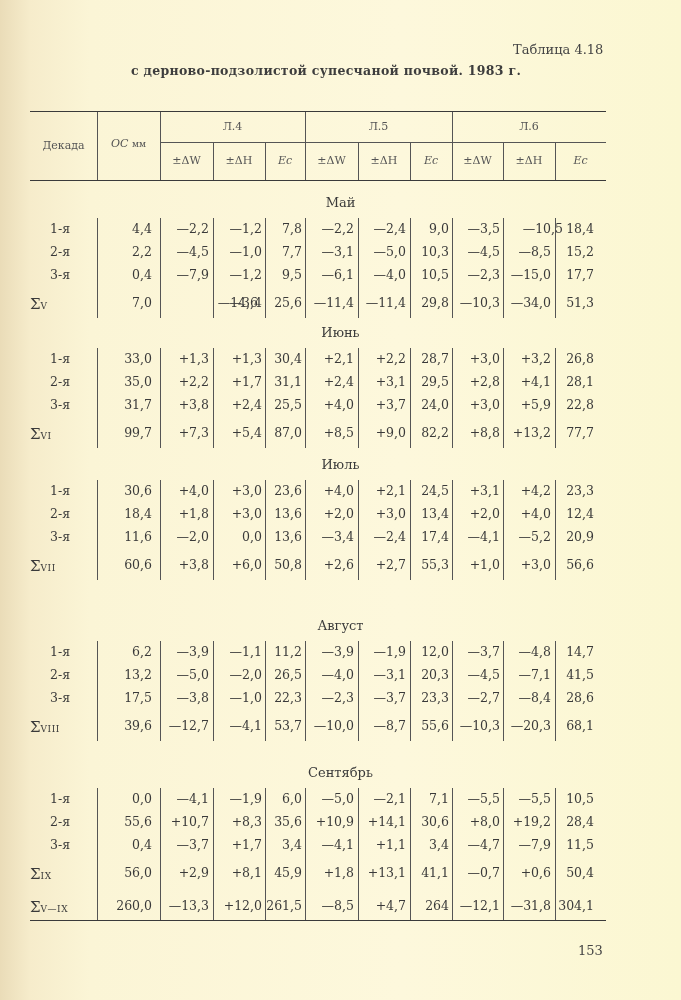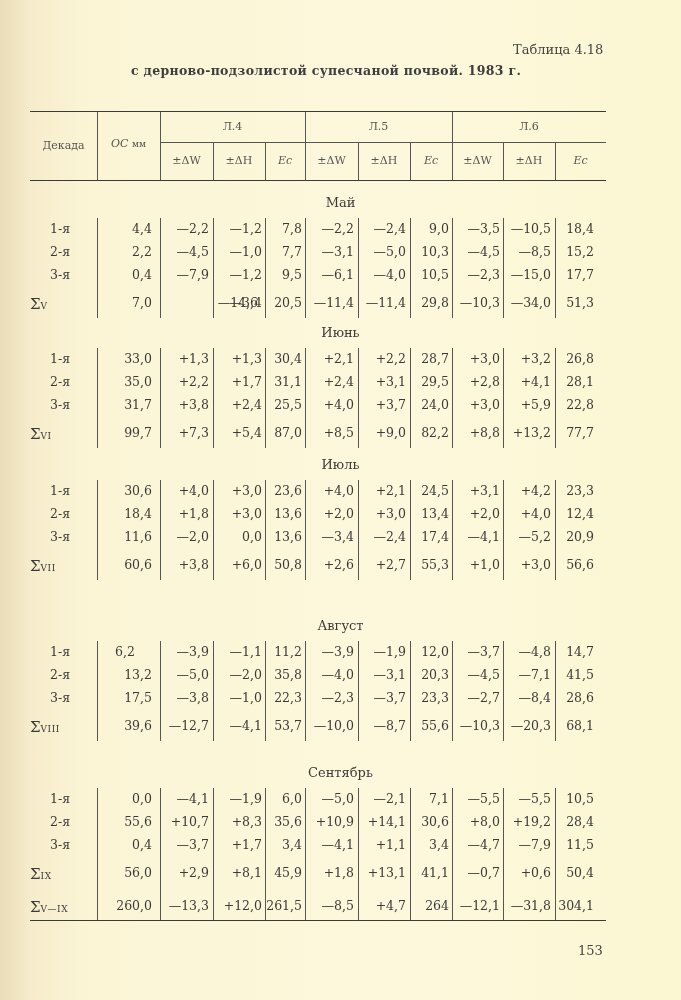--- a/index.html
+++ b/index.html
@@ -89,21 +89,21 @@
     <div class="row" style="top: 221px;">
       <div class="dek">1-я</div>
       <div class="cell" style="left: 97px; width: 55px;">4,4</div>
       <div class="cell" style="left: 160px; width: 49px;">—2,2</div>
       <div class="cell" style="left: 213px; width: 49px;">—1,2</div>
       <div class="cell" style="left: 265px; width: 37px;">7,8</div>
       <div class="cell" style="left: 305px; width: 49px;">—2,2</div>
       <div class="cell" style="left: 358px; width: 48px;">—2,4</div>
       <div class="cell" style="left: 410px; width: 39px;">9,0</div>
       <div class="cell" style="left: 452px; width: 48px;">—3,5</div>
-      <div class="cell" style="left: 503px; width: 48px;">—10,5</div>
+      <div class="cell" style="left: 515px; width: 48px;">—10,5</div>
       <div class="cell" style="left: 555px; width: 39px;">18,4</div>
     </div>
     <div class="row" style="top: 244px;">
       <div class="dek">2-я</div>
       <div class="cell" style="left: 97px; width: 55px;">2,2</div>
       <div class="cell" style="left: 160px; width: 49px;">—4,5</div>
       <div class="cell" style="left: 213px; width: 49px;">—1,0</div>
       <div class="cell" style="left: 265px; width: 37px;">7,7</div>
       <div class="cell" style="left: 305px; width: 49px;">—3,1</div>
       <div class="cell" style="left: 358px; width: 48px;">—5,0</div>
@@ -123,21 +123,21 @@
       <div class="cell" style="left: 410px; width: 39px;">10,5</div>
       <div class="cell" style="left: 452px; width: 48px;">—2,3</div>
       <div class="cell" style="left: 503px; width: 48px;">—15,0</div>
       <div class="cell" style="left: 555px; width: 39px;">17,7</div>
     </div>
     <div class="row" style="top: 295px;">
       <div class="dek sum"><span class="sig">Σ</span><span class="sub">V</span></div>
       <div class="cell" style="left: 97px; width: 55px;">7,0</div>
       <div class="cell" style="left: 161px; width: 49px; padding-left: 48px;">—14,6</div>
       <div class="cell" style="left: 213px; width: 49px;">—3,4</div>
-      <div class="cell" style="left: 265px; width: 37px;">20,5</div>
+      <div class="cell" style="left: 265px; width: 37px;">25,6</div>
       <div class="cell" style="left: 305px; width: 49px;">—11,4</div>
       <div class="cell" style="left: 358px; width: 48px;">—11,4</div>
       <div class="cell" style="left: 410px; width: 39px;">29,8</div>
       <div class="cell" style="left: 452px; width: 48px;">—10,3</div>
       <div class="cell" style="left: 503px; width: 48px;">—34,0</div>
       <div class="cell" style="left: 555px; width: 39px;">51,3</div>
     </div>
     <div class="vline" style="left: 97px; top: 218px; height: 100px;"></div>
     <div class="vline" style="left: 160px; top: 218px; height: 100px;"></div>
     <div class="vline" style="left: 213px; top: 218px; height: 100px;"></div>
@@ -270,37 +270,37 @@
     <div class="vline" style="left: 265px; top: 480px; height: 100px;"></div>
     <div class="vline" style="left: 305px; top: 480px; height: 100px;"></div>
     <div class="vline" style="left: 358px; top: 480px; height: 100px;"></div>
     <div class="vline" style="left: 410px; top: 480px; height: 100px;"></div>
     <div class="vline" style="left: 452px; top: 480px; height: 100px;"></div>
     <div class="vline" style="left: 503px; top: 480px; height: 100px;"></div>
     <div class="vline" style="left: 555px; top: 480px; height: 100px;"></div>
     <div class="month" style="top: 618px;">Август</div>
     <div class="row" style="top: 644px;">
       <div class="dek">1-я</div>
-      <div class="cell" style="left: 80px; width: 55px; text-align: right;">6,2</div>
+      <div class="cell" style="left: 97px; width: 55px; text-align: right;">6,2</div>
       <div class="cell" style="left: 160px; width: 49px;">—3,9</div>
       <div class="cell" style="left: 213px; width: 49px;">—1,1</div>
       <div class="cell" style="left: 265px; width: 37px;">11,2</div>
       <div class="cell" style="left: 305px; width: 49px;">—3,9</div>
       <div class="cell" style="left: 358px; width: 48px;">—1,9</div>
       <div class="cell" style="left: 410px; width: 39px;">12,0</div>
       <div class="cell" style="left: 452px; width: 48px;">—3,7</div>
       <div class="cell" style="left: 503px; width: 48px;">—4,8</div>
       <div class="cell" style="left: 555px; width: 39px;">14,7</div>
     </div>
     <div class="row" style="top: 667px;">
       <div class="dek">2-я</div>
       <div class="cell" style="left: 97px; width: 55px;">13,2</div>
       <div class="cell" style="left: 160px; width: 49px;">—5,0</div>
       <div class="cell" style="left: 213px; width: 49px;">—2,0</div>
-      <div class="cell" style="left: 265px; width: 37px;">35,8</div>
+      <div class="cell" style="left: 265px; width: 37px;">26,5</div>
       <div class="cell" style="left: 305px; width: 49px;">—4,0</div>
       <div class="cell" style="left: 358px; width: 48px;">—3,1</div>
       <div class="cell" style="left: 410px; width: 39px;">20,3</div>
       <div class="cell" style="left: 452px; width: 48px;">—4,5</div>
       <div class="cell" style="left: 503px; width: 48px;">—7,1</div>
       <div class="cell" style="left: 555px; width: 39px;">41,5</div>
     </div>
     <div class="row" style="top: 690px;">
       <div class="dek">3-я</div>
       <div class="cell" style="left: 97px; width: 55px;">17,5</div>

